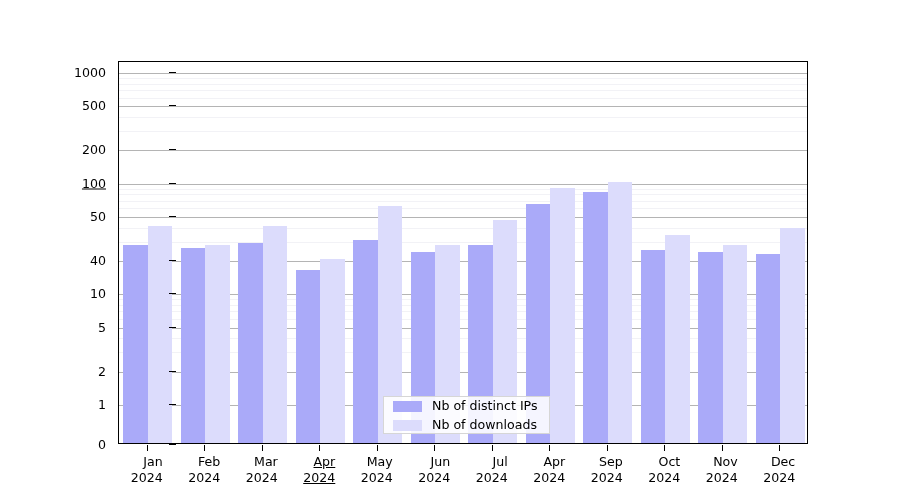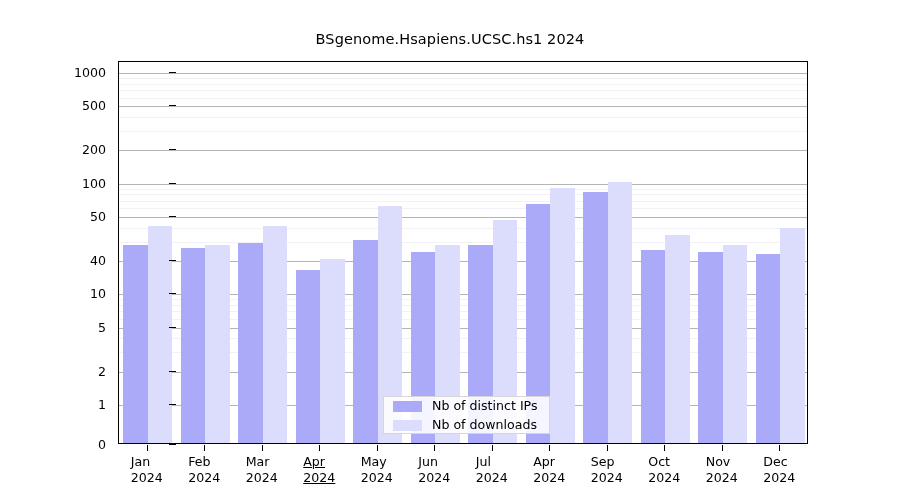--- a/index.html
+++ b/index.html
@@ -83,21 +83,21 @@
   .xtick-mark {
     position: absolute;
     top: 0;
     width: 1.3px;
     height: 6px;
     background: #000000;
   }
   .xtick-label {
     position: absolute;
     top: 9px;
-    text-align: left;
+    text-align: right;
     font-size: 12.6px;
     color: #000000;
     line-height: 15.5px;
     transform: translateX(-50%);
     white-space: nowrap;
   }
   .xtick-label span { display: block; }
   
   .bar {
     position: absolute;
@@ -134,21 +134,20 @@
     font-size: 12.6px;
     color: #000000;
     white-space: nowrap;
   }
 </style>
 </head>
 <body>
 
 <div id="figure">
 
-  <div id="chart-title">BSgenome.Hsapiens.UCSC.hs1 2024</div>
 
   <div id="plot-area">
     <div id="gridlines">
         <div class="gridline minor" style="top: 343px;"></div>
         <div class="gridline minor" style="top: 310px;"></div>
         <div class="gridline minor" style="top: 290px;"></div>
         <div class="gridline minor" style="top: 276px;"></div>
         <div class="gridline minor" style="top: 266px;"></div>
         <div class="gridline minor" style="top: 257px;"></div>
         <div class="gridline minor" style="top: 249px;"></div>
@@ -220,21 +219,21 @@
       <div class="ytick-label" style="top: 309.686px;">2</div>
       <div class="ytick-mark" style="top: 310px;"></div>
       <div class="ytick-label" style="top: 265.647px;">5</div>
       <div class="ytick-mark" style="top: 266px;"></div>
       <div class="ytick-label" style="top: 232.333px;">10</div>
       <div class="ytick-mark" style="top: 232px;"></div>
       <div class="ytick-label" style="top: 199.019px;">40</div>
       <div class="ytick-mark" style="top: 199px;"></div>
       <div class="ytick-label" style="top: 154.981px;">50</div>
       <div class="ytick-mark" style="top: 155px;"></div>
-      <div class="ytick-label" style="top: 121.667px;">100</div>
+      <div class="ytick-label" style="top: 121.667px; text-decoration: underline;">100</div>
       <div class="ytick-mark" style="top: 122px;"></div>
       <div class="ytick-label" style="top: 88.3527px;">200</div>
       <div class="ytick-mark" style="top: 88px;"></div>
       <div class="ytick-label" style="top: 44.314px;">500</div>
       <div class="ytick-mark" style="top: 44px;"></div>
       <div class="ytick-label" style="top: 11px;">1000</div>
       <div class="ytick-mark" style="top: 11px;"></div>
     </div>
   <div id="xtick-wrap">
       <div class="xtick-mark" style="left: 29px;"></div>

